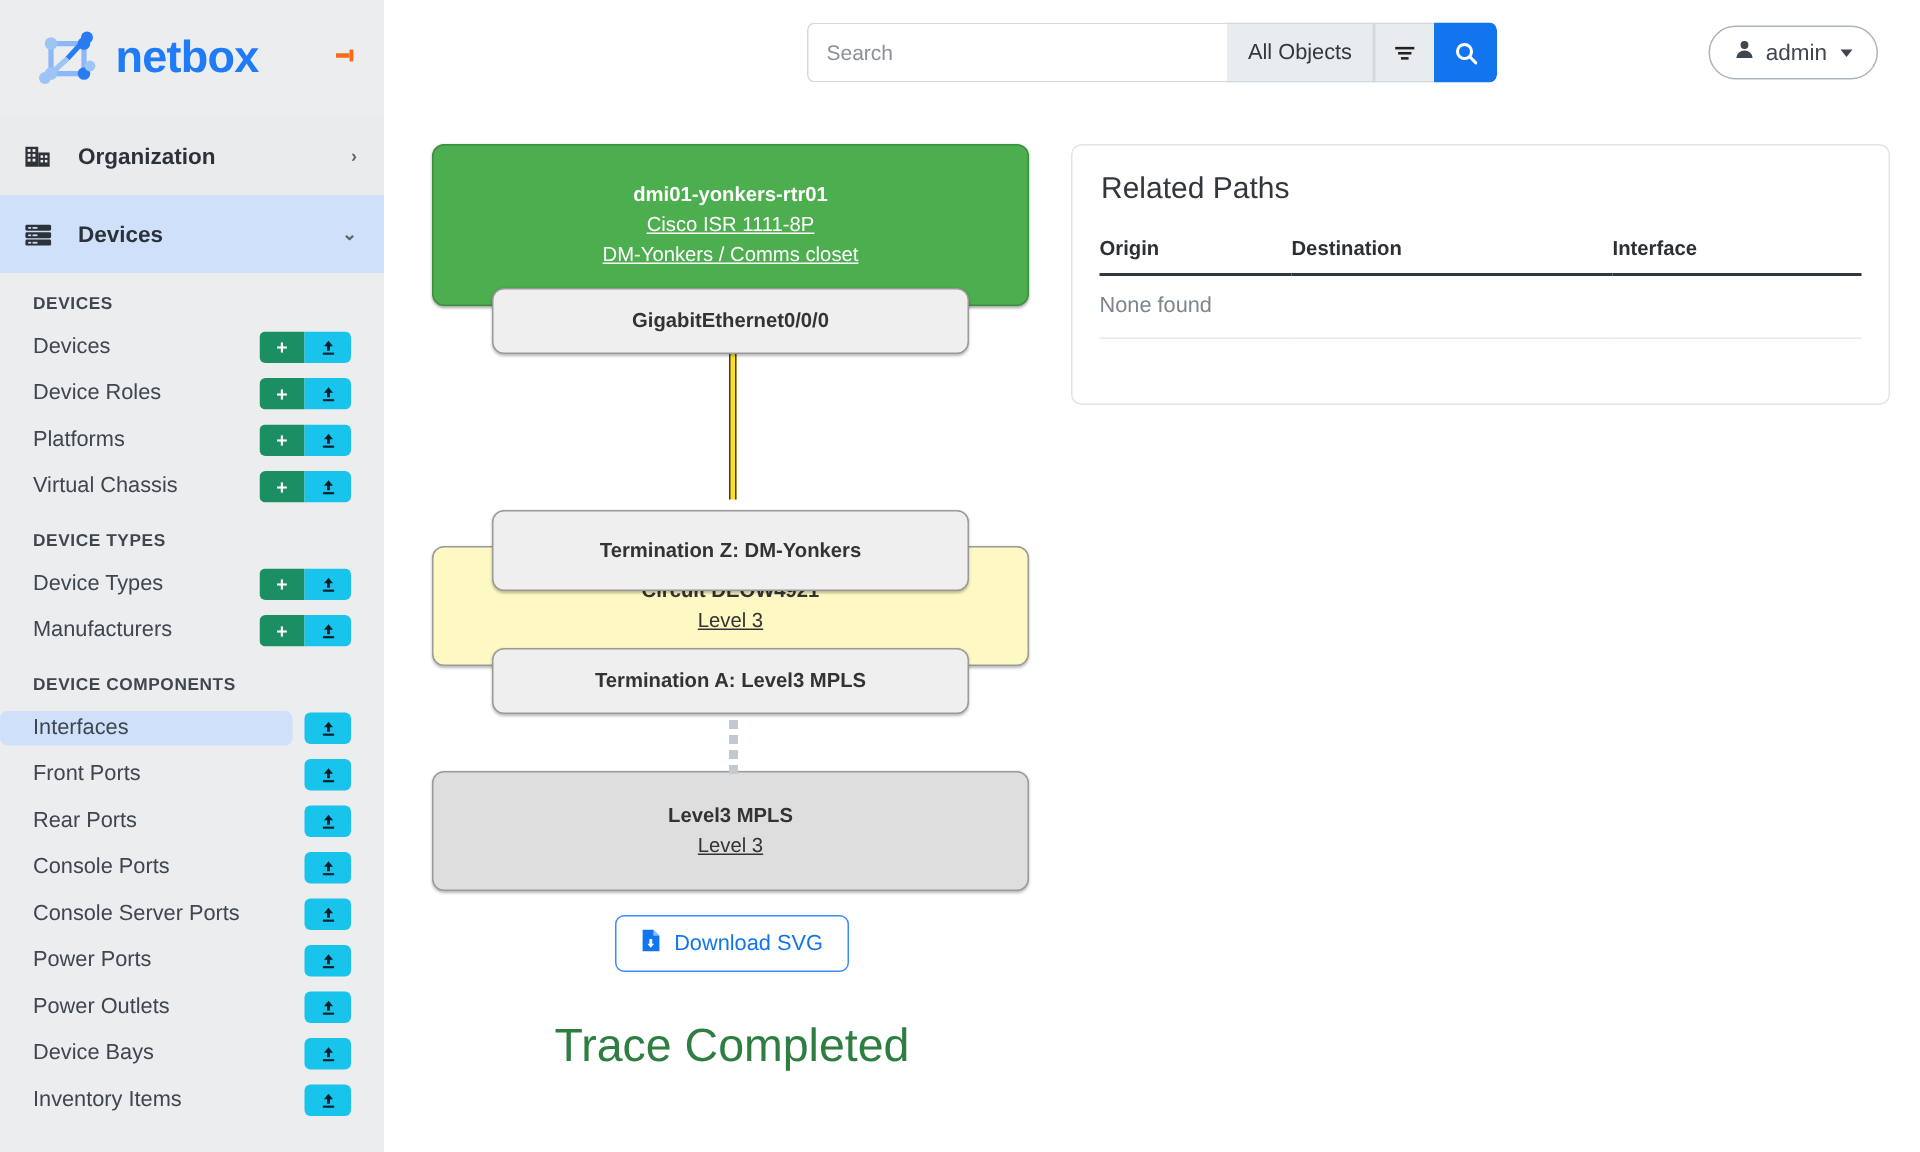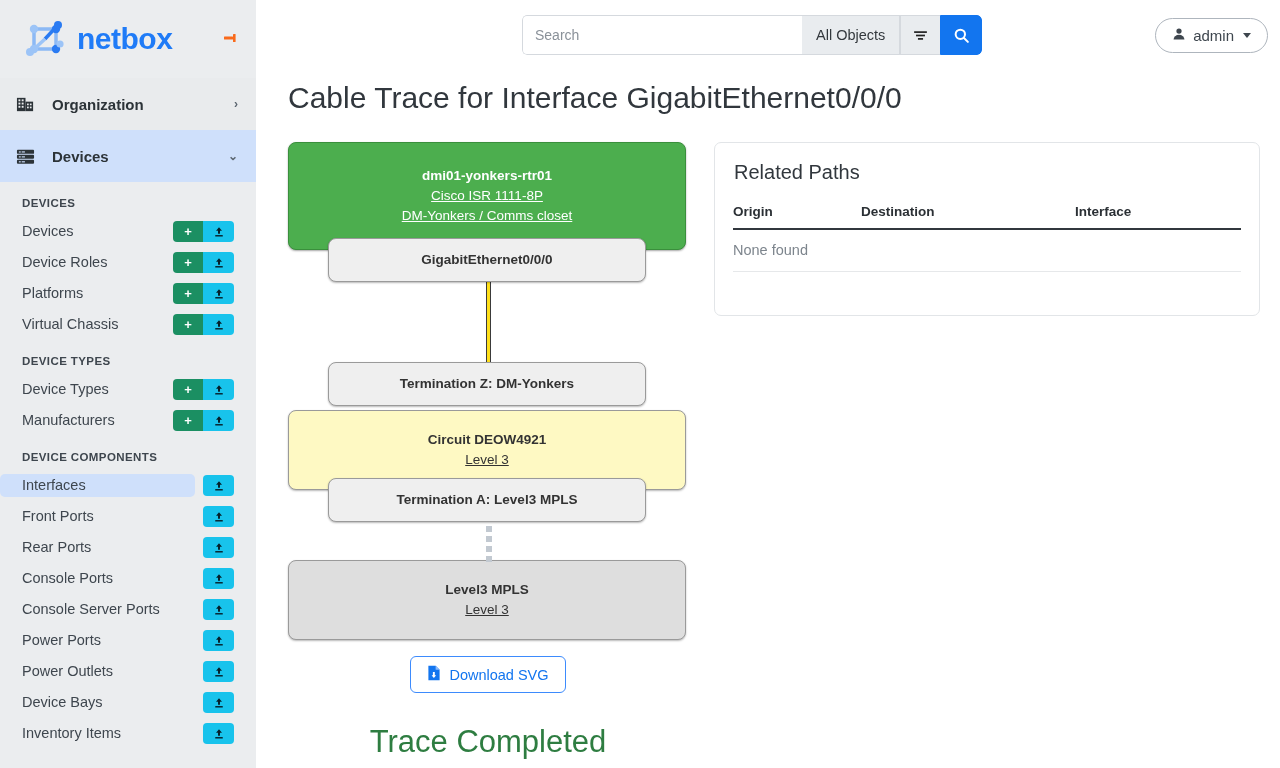--- a/index.html
+++ b/index.html
@@ -64,21 +64,21 @@
   .btn-imp {
     width: 31px; height: 21px; background: #18c3ec;
     display: flex; align-items: center; justify-content: center;
     color: #06202a; cursor: pointer;
   }
   .btn-imp.single { border-radius: 4px; }
 
   
   .main { flex: 1; height: 768px; position: relative; background: #fff; }
 
-  .topbar { height: 70px; display: flex; align-items: center; padding: 0 12px; }
+  .topbar { height: 70px; display: flex; align-items: center; padding: 0 28px; }
   .searchwrap {
     display: flex; align-items: stretch; margin-left: 254px;
     height: 40px; border-radius: 5px; overflow: hidden;
   }
   .search-input {
     width: 280px; border: 1px solid #d5d9de; border-right: none;
     border-radius: 5px 0 0 5px; padding: 0 12px; font-size: 14px;
     color: #33383d; outline: none; background: #fff;
     font-family: "Liberation Sans", sans-serif;
   }
@@ -132,21 +132,21 @@
     left: 0; top: 0; width: 398px; height: 108px;
     background: #4cae4e; border: 1px solid #3a8f3c; color: #ffffff;
     box-shadow: 0 1px 2px rgba(0,0,0,.35);
   }
   .node-term {
     width: 318px; left: 40px;
     background: #efefef; border: 1px solid #9a9a9a; color: #333333;
     box-shadow: 0 1px 2px rgba(0,0,0,.28);
   }
   .node-iface { top: 96px; height: 44px; }
-  .node-termz { top: 220px; height: 44px; }
+  .node-termz { top: 244px; height: 54px; }
   .node-terma { top: 336px; height: 44px; }
   .node-circuit {
     left: 0; top: 268px; width: 398px; height: 80px;
     background: #fef9c3; border: 1px solid #9a9a9a; color: #333333;
     box-shadow: 0 1px 2px rgba(0,0,0,.28); z-index: 0;
   }
   .node-provider {
     left: 0; top: 418px; width: 398px; height: 80px;
     background: #dedede; border: 1px solid #9a9a9a; color: #333333;
     box-shadow: 0 1px 2px rgba(0,0,0,.28);
@@ -474,21 +474,20 @@
           <svg width="14" height="14" viewBox="0 0 16 16" fill="#3e464e">
             <circle cx="8" cy="4.6" r="3"></circle>
               <path d="M1.8 14.4 a6.2 5.6 0 0 1 12.4 0 z"></path>
           </svg>
         </span>
         <span>admin</span>
         <span class="caret"></span>
       </div>
     </div>
 
-    <h1 class="page-title">Cable Trace for Interface GigabitEthernet0/0/0</h1>
 
     <div class="content">
 
       <div class="trace-col">
         <div class="svgwrap">
 
           <div class="node node-device">
             <div class="t1">dmi01-yonkers-rtr01</div>
             <div class="t2">Cisco ISR 1111-8P</div>
             <div class="t2">DM-Yonkers / Comms closet</div>

